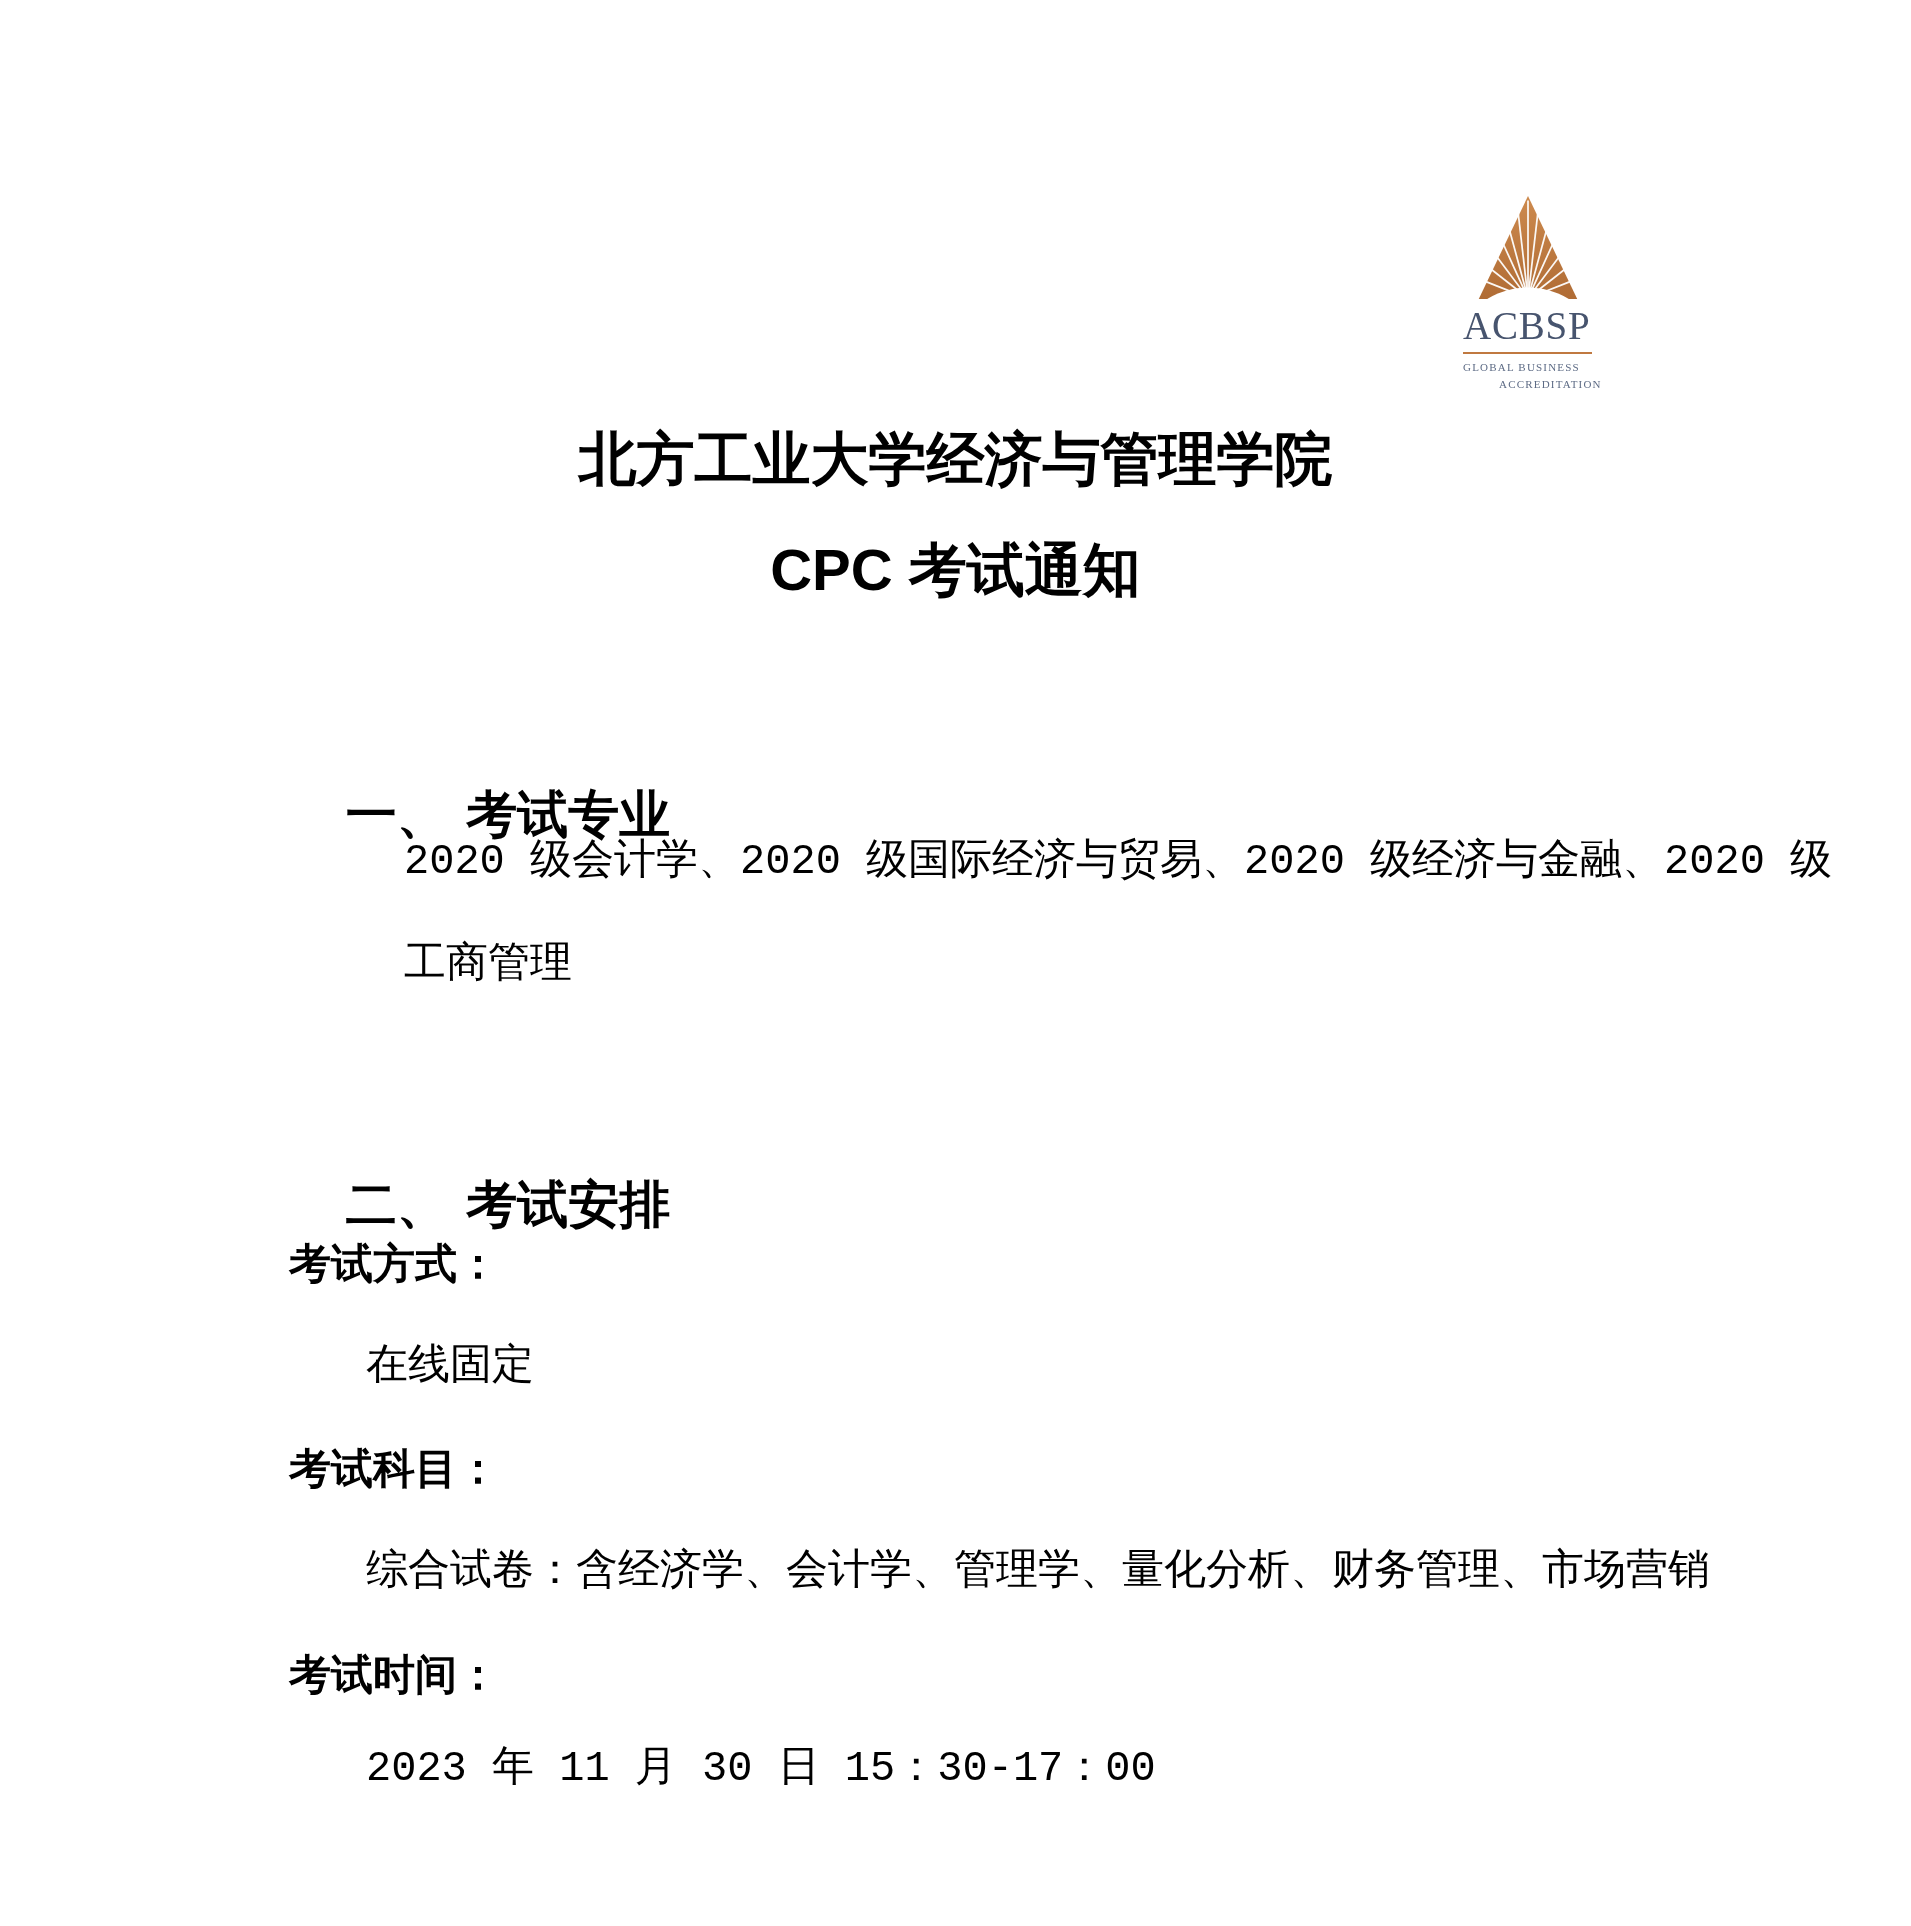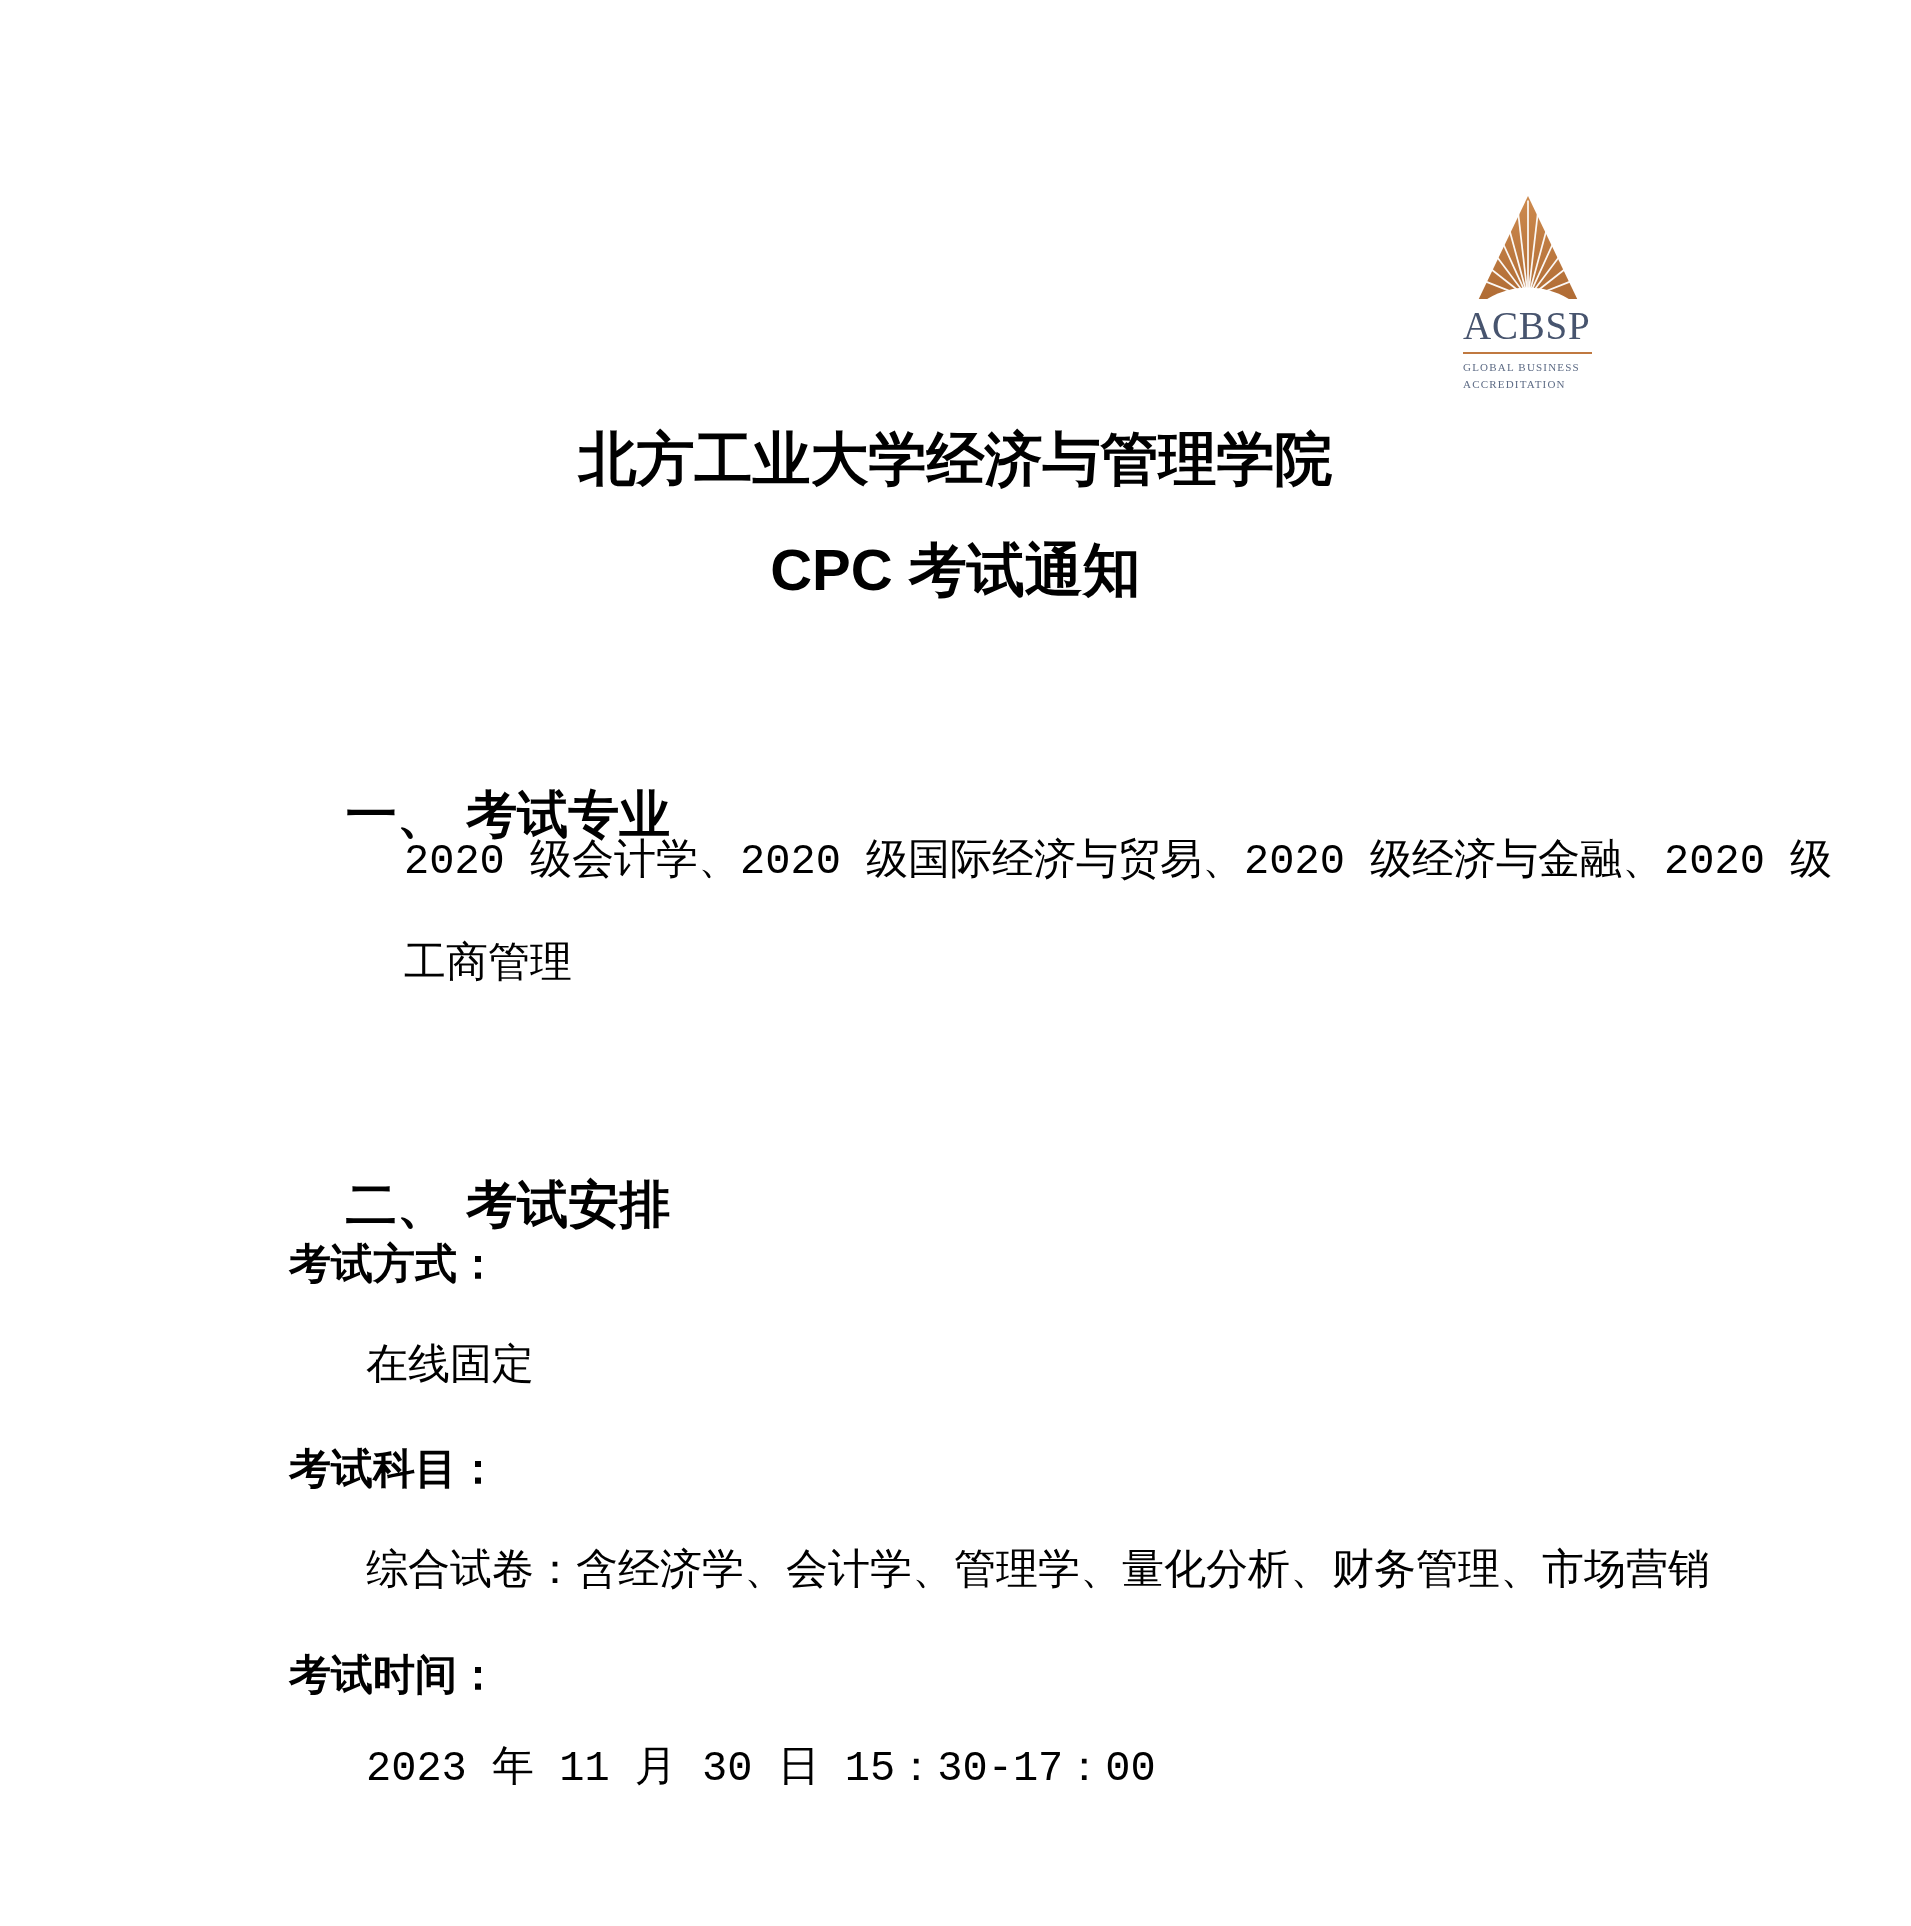--- a/index.html
+++ b/index.html
@@ -37,21 +37,21 @@
     margin: 7px 0 7.7px 0;
   }
   .logo-tagline {
     font-family: "Liberation Serif", serif;
     font-size: 11px;
     line-height: 1.0;
     letter-spacing: 1.2px;
     color: #5d6b85;
     white-space: nowrap;
   }
-  .logo-tagline.second { margin-top: 6.2px; }
+  .logo-tagline.second { margin-top: 6.2px; margin-left: 36px; }
 
   
   .doc-title {
     position: absolute;
     left: 0;
     width: 100%;
     text-align: center;
     font-family: "Liberation Sans", sans-serif;
     font-weight: 700;
     font-size: 58px;

